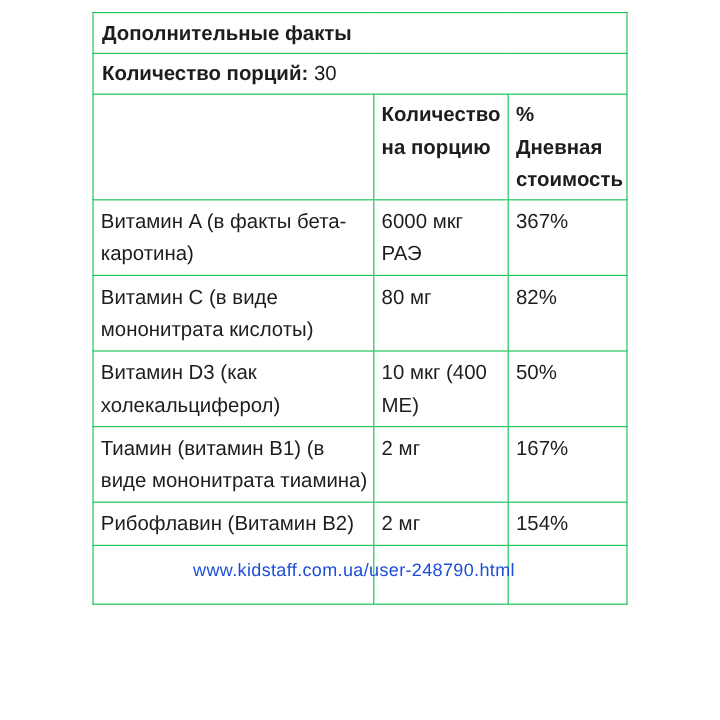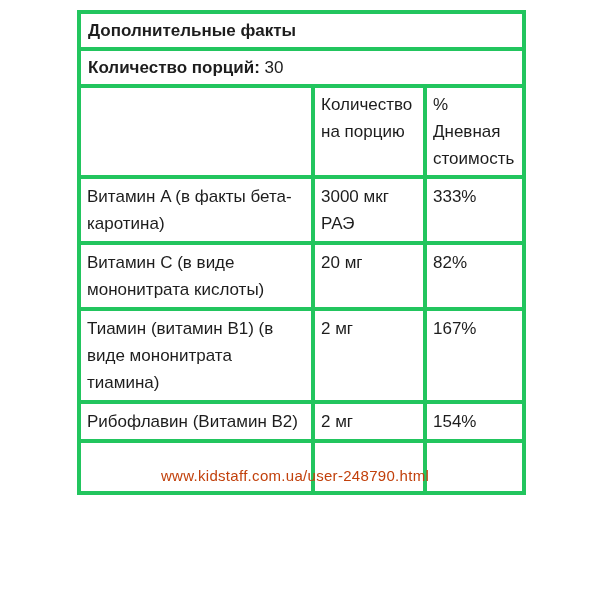--- a/index.html
+++ b/index.html
@@ -24,54 +24,54 @@
     position: absolute;
     left: 77px;
     top: 10px;
     width: 445px;
     border-collapse: collapse;
     table-layout: fixed;
     color: #1d1d1d;
     font-size: 17px;
   }
   table.facts td, table.facts th {
-    border: 4px solid #22c55e;
+    border: 1px solid #22c55e;
     vertical-align: top;
     text-align: left;
     overflow: hidden;
   }
   .info-cell {
     padding: 6px 7px;
     line-height: 21px;
     font-weight: bold;
     white-space: nowrap;
   }
   .info-value {
     font-weight: normal;
   }
   th.col-head {
     padding: 3px 4px 3px 6px;
     line-height: 27px;
-    font-weight: normal;
+    font-weight: bold;
     margin-left: 39px;
   }
   td.data-cell {
     padding: 4px 4px 4px 6px;
     line-height: 27px;
     font-weight: normal;
   }
   tr.partial-row td {
     height: 40px;
   }
   .watermark {
     position: absolute;
     left: 295px;
     top: 468px;
     transform: translateX(-50%);
-    color: #c2410c;
+    color: #1d4ed8;
     font-size: 15px;
     line-height: 15px;
     white-space: nowrap;
     letter-spacing: 0.3px;
     pointer-events: none;
   }
 </style>
 </head>
 <body>
 
@@ -94,27 +94,32 @@
         </td>
       </tr>
       <tr>
         <th class="col-head"></th>
         <th class="col-head">Количество на порцию</th>
         <th class="col-head">% Дневная стоимость</th>
       </tr>
 
       <tr>
         <td class="data-cell">Витамин A (в факты бета-каротина)</td>
-        <td class="data-cell">3000 мкг РАЭ</td>
-        <td class="data-cell">333%</td>
+        <td class="data-cell">6000 мкг РАЭ</td>
+        <td class="data-cell">367%</td>
       </tr>
       <tr>
         <td class="data-cell">Витамин C (в виде мононитрата кислоты)</td>
-        <td class="data-cell">20 мг</td>
+        <td class="data-cell">80 мг</td>
         <td class="data-cell">82%</td>
+      </tr>
+      <tr>
+        <td class="data-cell">Витамин D3 (как холекальциферол)</td>
+        <td class="data-cell">10 мкг (400 МЕ)</td>
+        <td class="data-cell">50%</td>
       </tr>
       <tr>
         <td class="data-cell">Тиамин (витамин B1) (в виде мононитрата тиамина)</td>
         <td class="data-cell">2 мг</td>
         <td class="data-cell">167%</td>
       </tr>
       <tr>
         <td class="data-cell">Рибофлавин (Витамин B2)</td>
         <td class="data-cell">2 мг</td>
         <td class="data-cell">154%</td>

